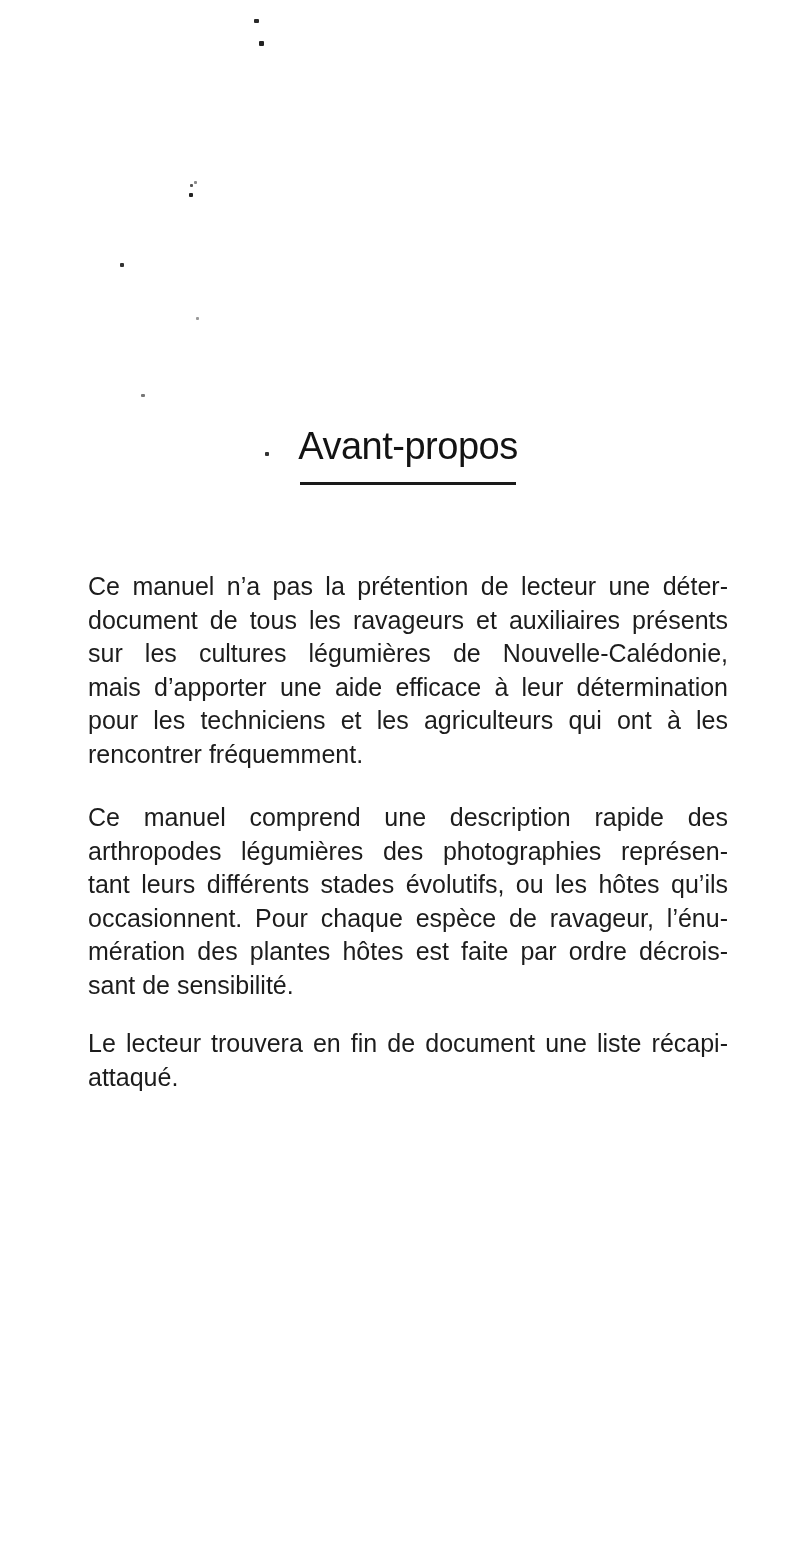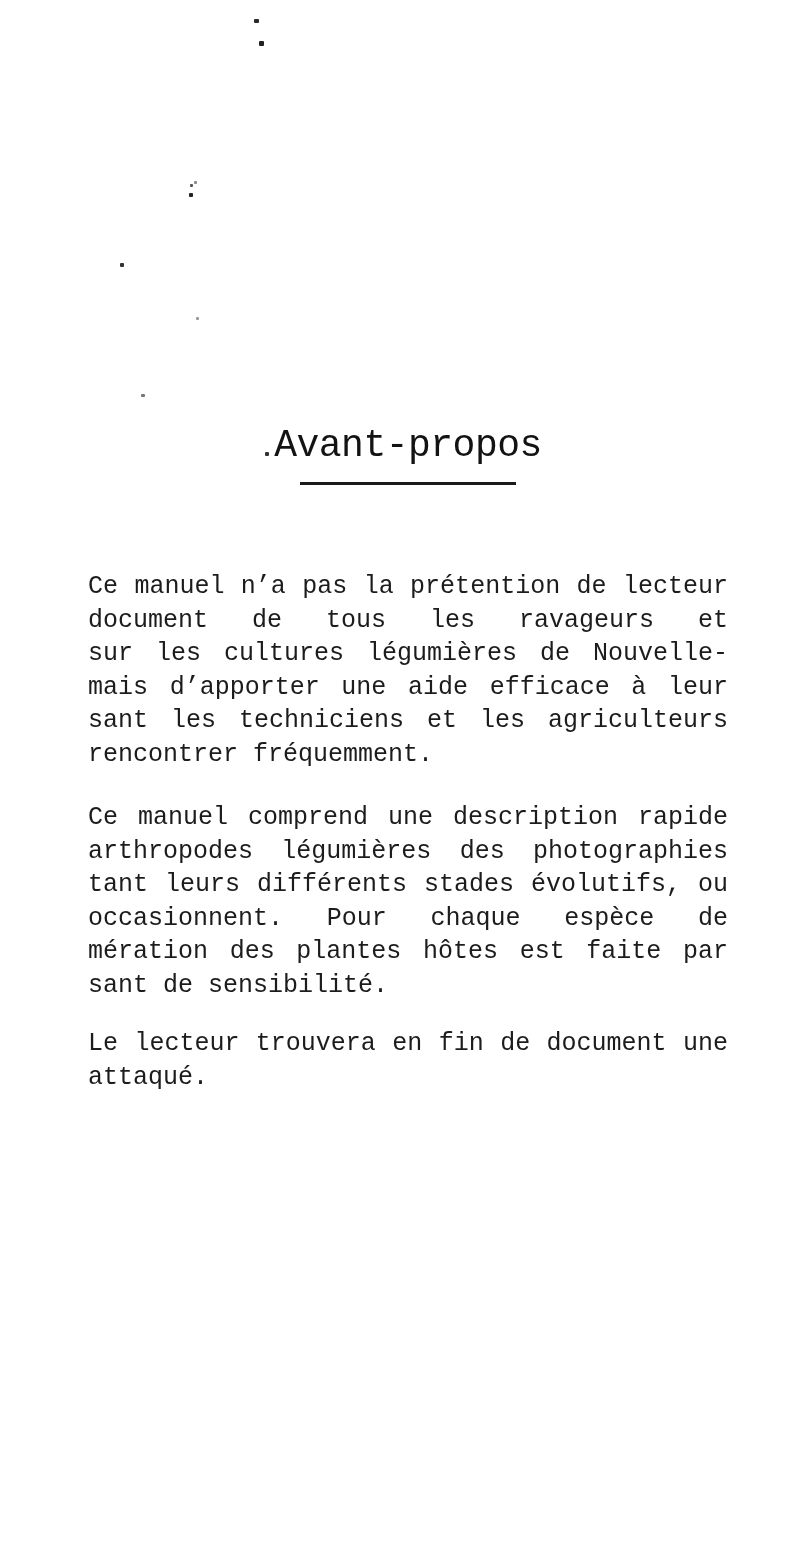--- a/index.html
+++ b/index.html
@@ -1,21 +1,21 @@
 <!DOCTYPE html>
 <html><head>
 <meta charset="utf-8">
 <style>
   html, body { margin: 0; padding: 0; background: #ffffff; }
   .page {
     position: relative;
     width: 800px;
     height: 1548px;
     background: #ffffff;
-    font-family: Liberation Mono, monospace;
+    font-family: Liberation Sans, sans-serif;
     color: #1d1d1d;
     overflow: hidden;
   }
   .speck { position: absolute; border-radius: 1px; }
 
   .title-block {
     position: absolute;
     left: 88px;
     top: 424px;
     width: 640px;
@@ -76,21 +76,21 @@
     <h1>Avant-propos</h1>
     <div class="title-rule"></div>
   </header>
 
   <main class="content">
     <div class="paragraph">
         <div class="line">Ce manuel n’a pas la prétention de lecteur une déter-</div>
         <div class="line">document de tous les ravageurs et auxiliaires présents</div>
         <div class="line">sur les cultures légumières de Nouvelle-Calédonie,</div>
         <div class="line">mais d’apporter une aide efficace à leur détermination</div>
-        <div class="line">sant les techniciens et les agriculteurs qui ont à les</div>
+        <div class="line">pour les techniciens et les agriculteurs qui ont à les</div>
         <div class="line last-line">rencontrer fréquemment.</div>
       </div>
     <div class="paragraph">
         <div class="line">Ce manuel comprend une description rapide des</div>
         <div class="line">arthropodes légumières des photographies représen-</div>
         <div class="line">tant leurs différents stades évolutifs, ou les hôtes qu’ils</div>
         <div class="line">occasionnent. Pour chaque espèce de ravageur, l’énu-</div>
         <div class="line">mération des plantes hôtes est faite par ordre décrois-</div>
         <div class="line last-line">sant de sensibilité.</div>
       </div>

